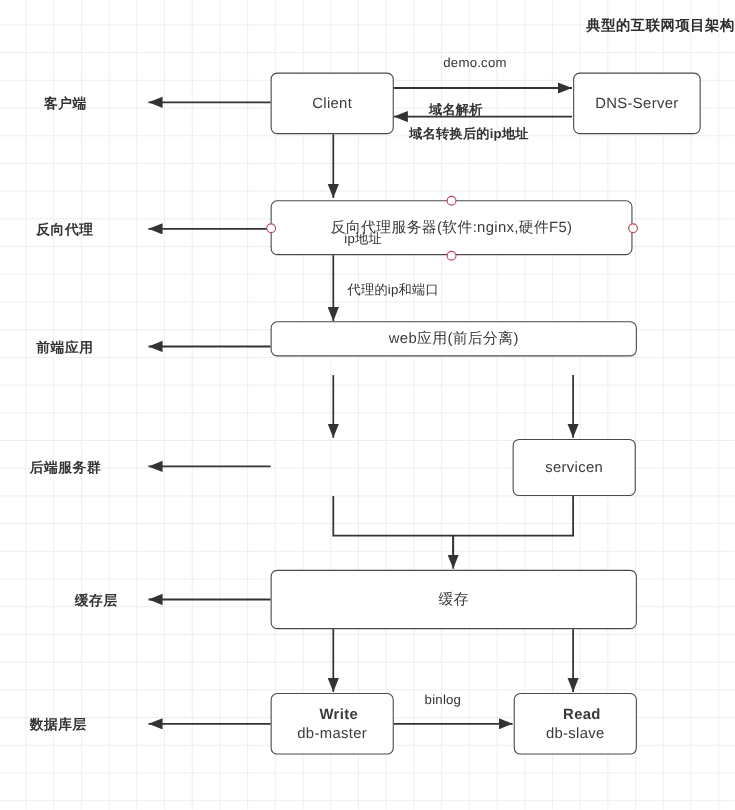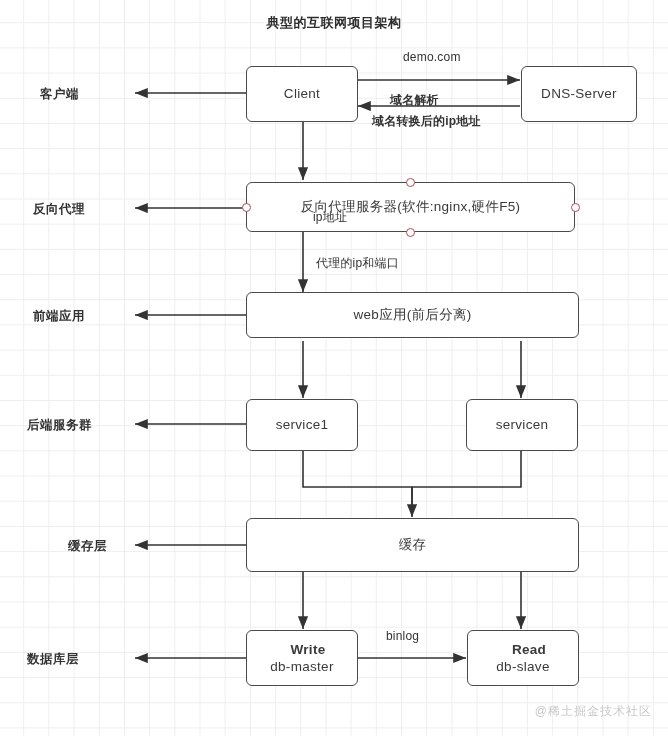--- a/index.html
+++ b/index.html
@@ -54,21 +54,21 @@
   }
   .node-sub {
     font-size: 13.5px;
     line-height: 18px;
   }
   .title {
     position: absolute;
     left: 0;
     top: 14px;
     width: 668px;
-    text-align: center;
+    text-align: right;
     font-size: 13px;
     font-weight: bold;
     color: #2e2e2e;
     letter-spacing: 0.5px;
     z-index: 5;
   }
   .row-label {
     position: absolute;
     font-size: 12.5px;
     font-weight: bold;
@@ -170,27 +170,24 @@
   </div>
 
   <div class="node" style="left:246px; top:182px; width:329px; height:50px;">
     <span class="node-sub">反向代理服务器(软件:nginx,硬件F5)</span>
   </div>
   <div class="anchor" style="left:241.5px; top:202.5px;"></div>
   <div class="anchor" style="left:570.5px; top:202.5px;"></div>
   <div class="anchor" style="left:406px; top:177.5px;"></div>
   <div class="anchor" style="left:406px; top:227.5px;"></div>
 
-  <div class="node" style="left:246px; top:292px; width:333px; height:46px;">
+  <div class="node" style="left:246px; top:292px; width:333px; height:32px;">
     <span class="node-sub">web应用(前后分离)</span>
   </div>
 
-  <div class="node" style="left:246px; top:399px; width:112px; height:52px;">
-    <span class="node-sub">service1</span>
-  </div>
 
   <div class="node" style="left:466px; top:399px; width:112px; height:52px;">
     <span class="node-sub">servicen</span>
   </div>
 
   <div class="node" style="left:246px; top:518px; width:333px; height:54px;align-items:center;">
     <span class="node-sub">缓存</span>
   </div>
 
   <div class="node" style="left:246px; top:630px; width:112px; height:56px;">
@@ -203,15 +200,14 @@
     <span class="node-sub">db-slave</span>
   </div>
 
   <div class="edge-label" style="left:403px; top:50px;">demo.com</div>
   <div class="edge-label" style="left:390px; top:92px; font-weight:bold;">域名解析</div>
   <div class="edge-label" style="left:372px; top:113px; font-weight:bold;">域名转换后的ip地址</div>
   <div class="edge-label" style="left:313px; top:161px;margin-top:48px;">ip地址</div>
   <div class="edge-label" style="left:316px; top:255px;">代理的ip和端口</div>
   <div class="edge-label" style="left:386px; top:629px;">binlog</div>
 
-  <div class="watermark">@稀土掘金技术社区</div>
 
 </div>
 
 </body></html>

